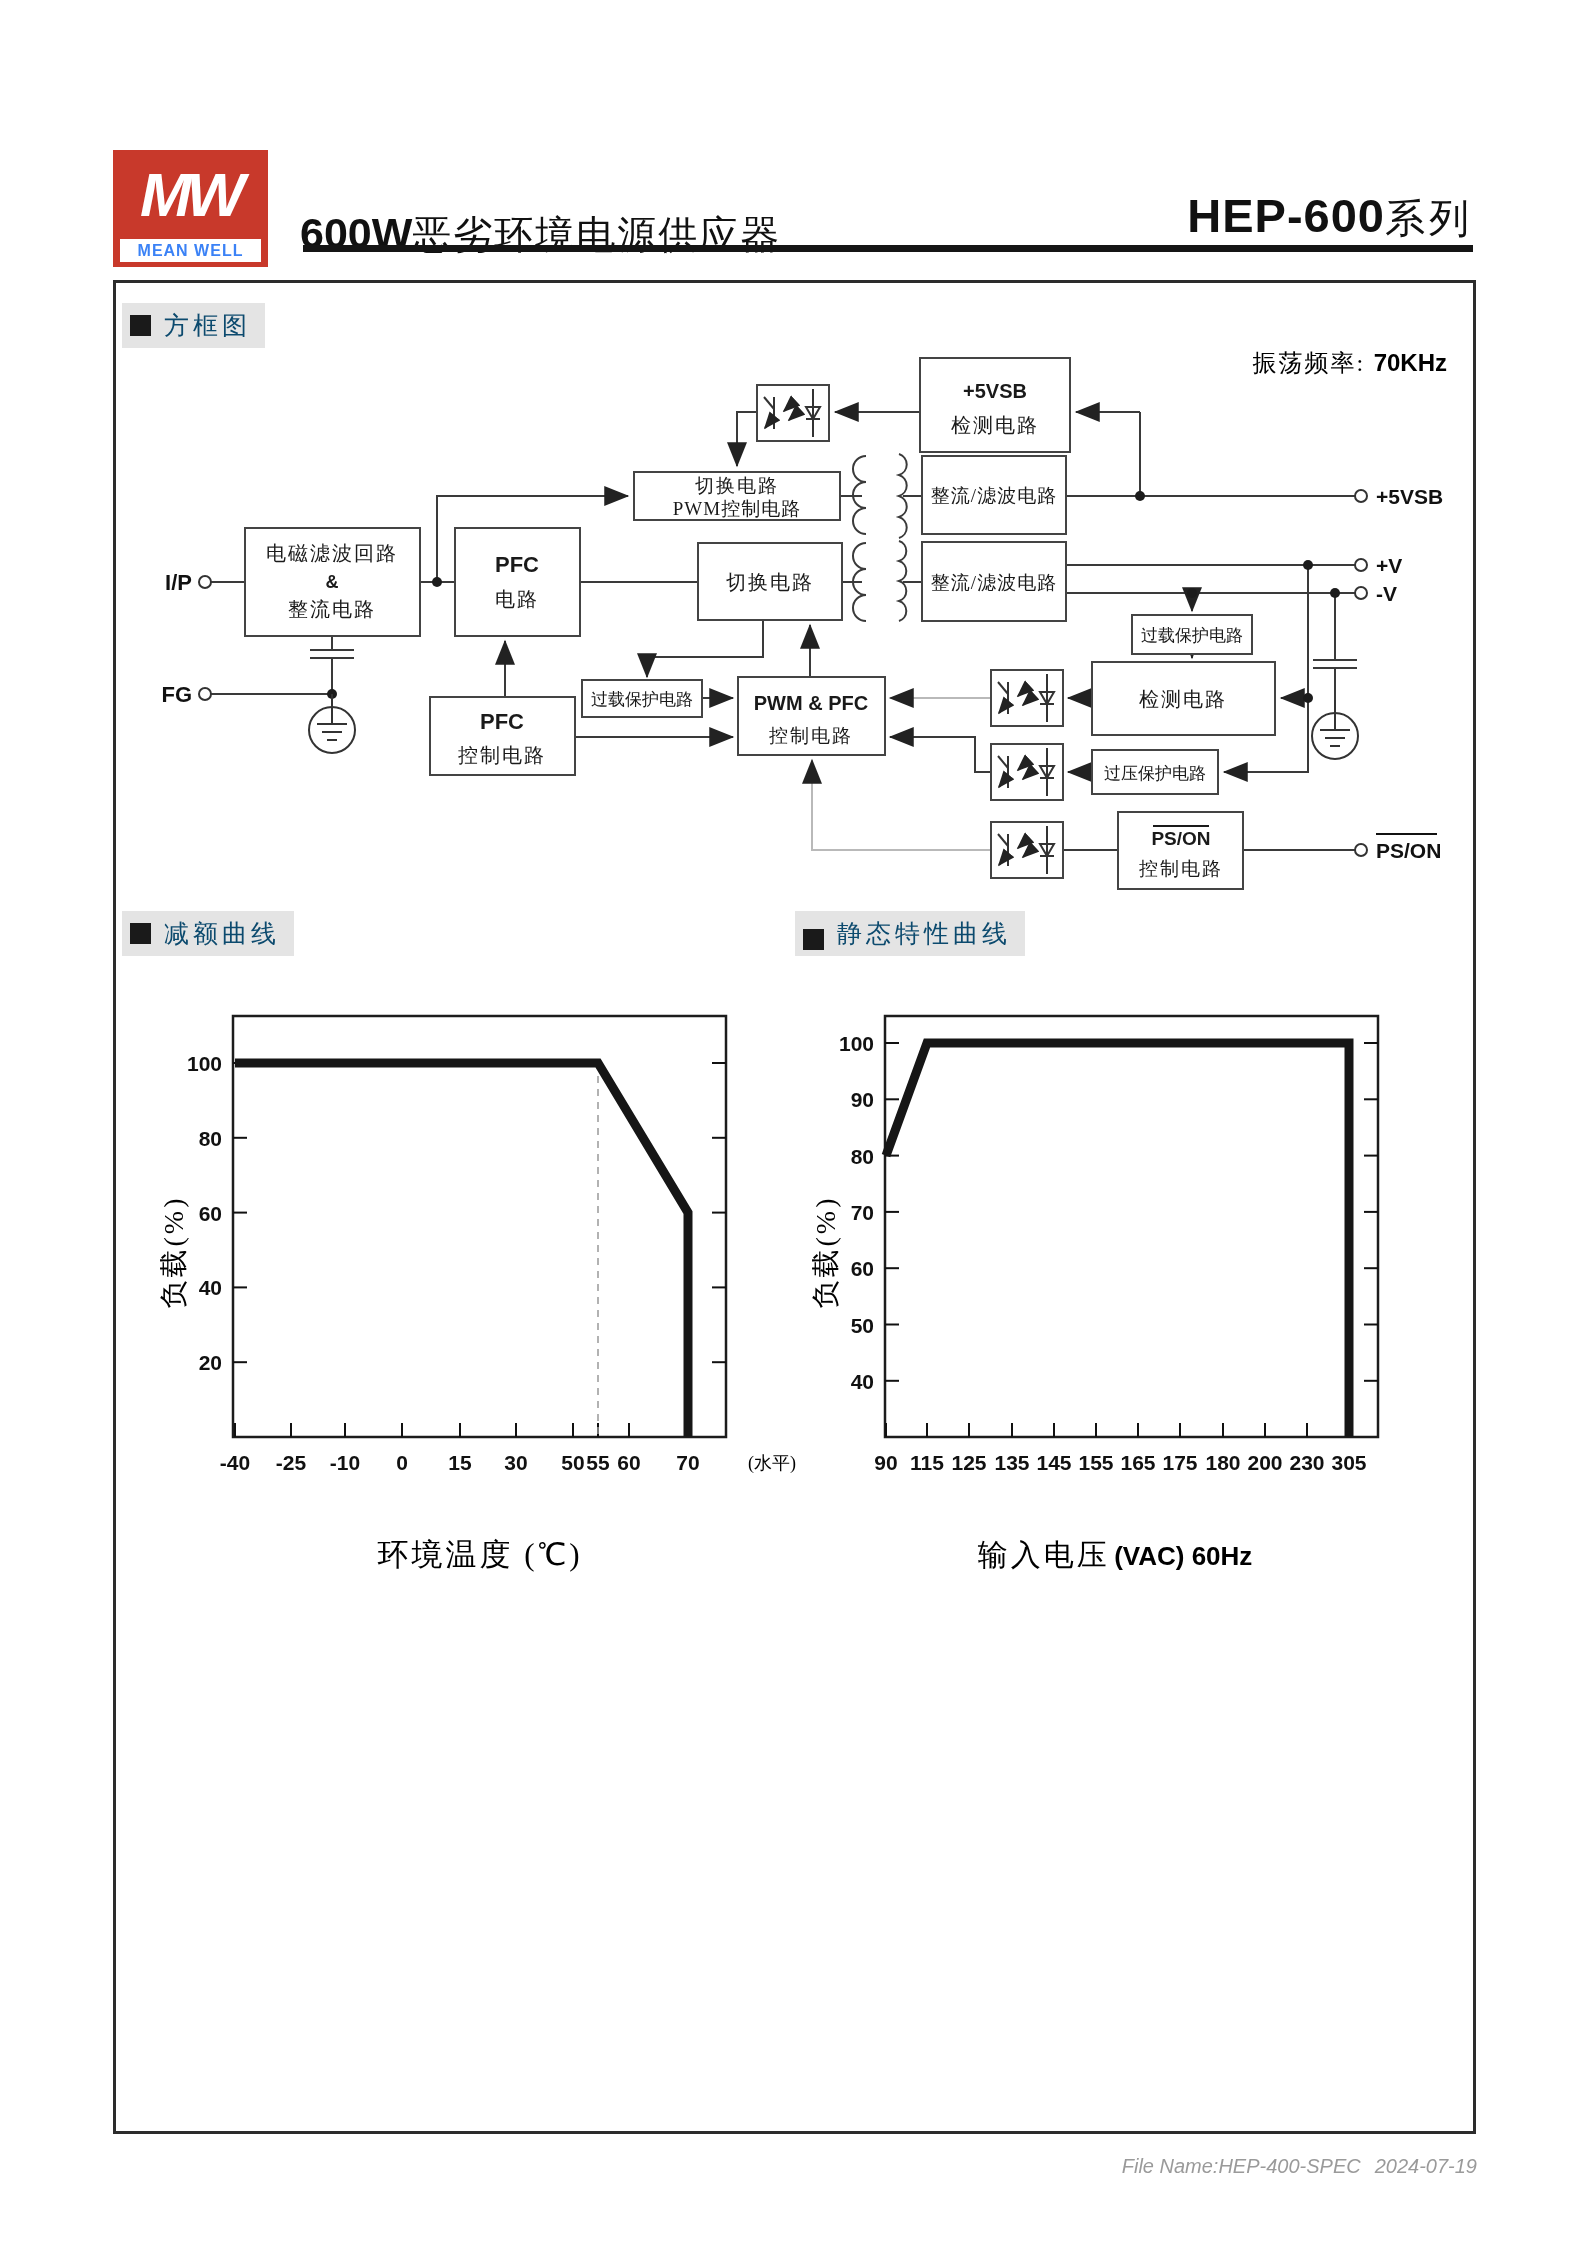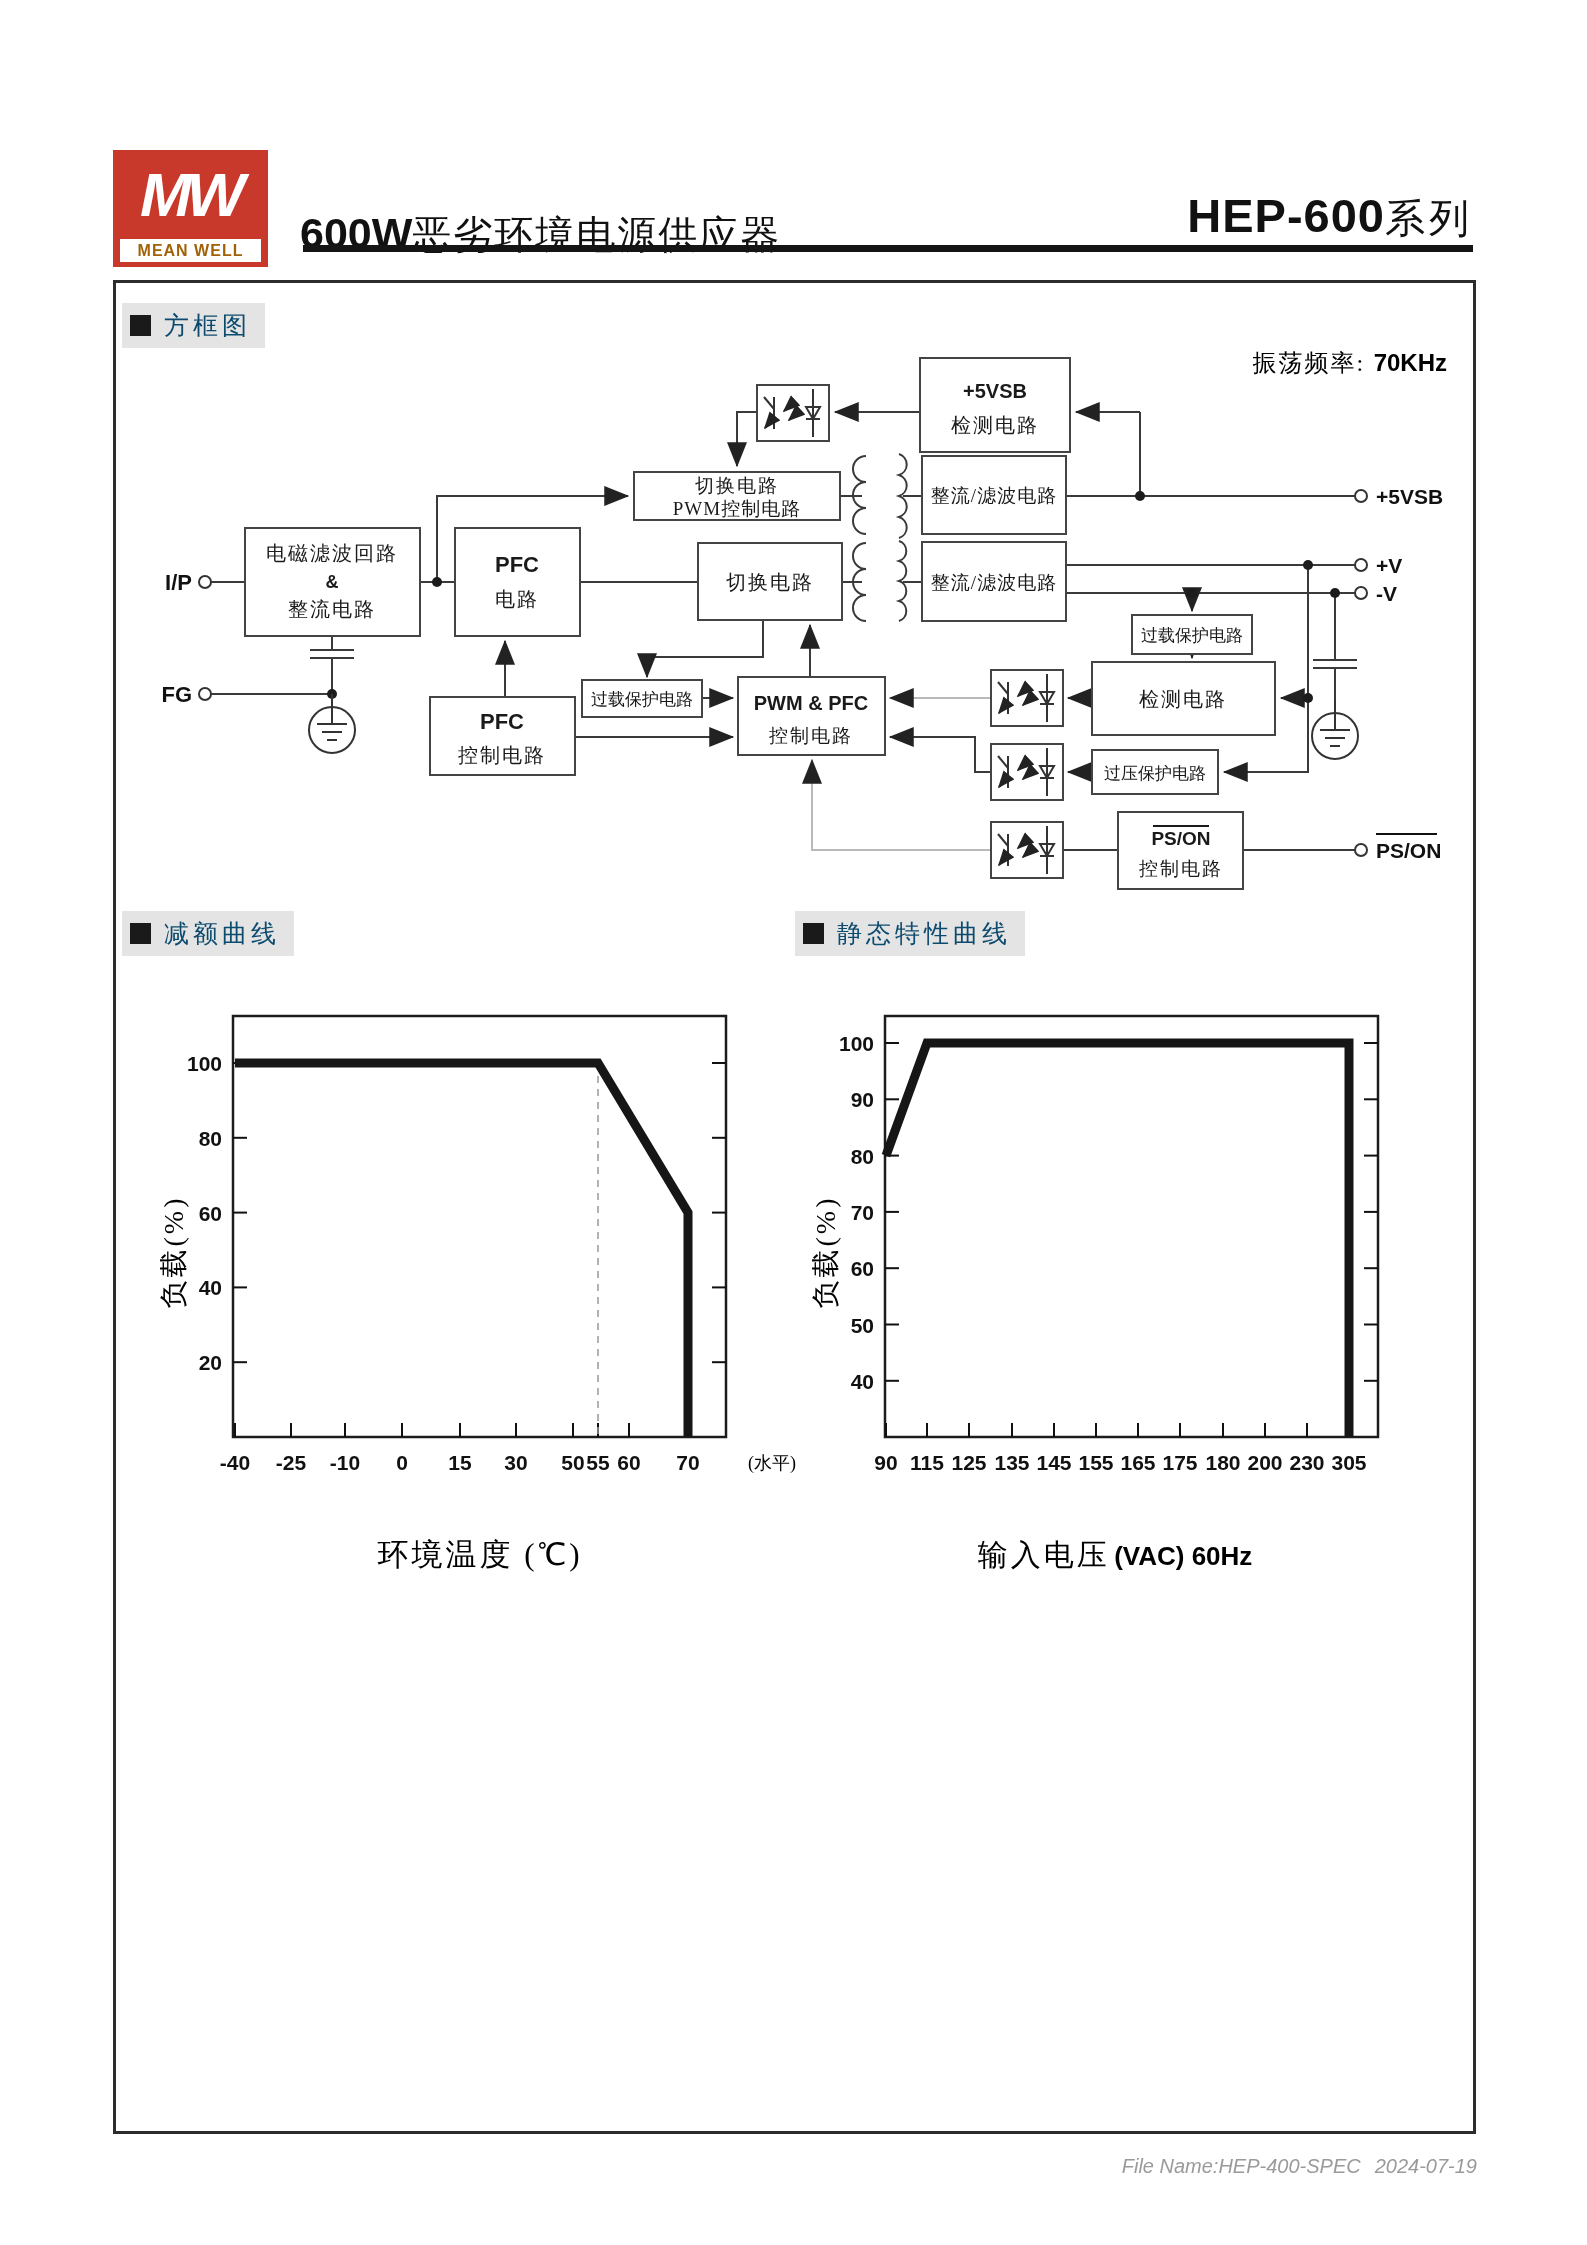--- a/index.html
+++ b/index.html
@@ -3,37 +3,37 @@
 <meta charset="utf-8">
 <style>
   html,body{margin:0;padding:0;background:#fff;}
   body{width:1587px;height:2245px;position:relative;overflow:hidden;
        font-family:"Liberation Sans",sans-serif;color:#111;}
   .abs{position:absolute;}
   
   #logo{left:113px;top:150px;width:155px;height:117px;background:#C8392B;}
   #logo-strip{position:absolute;left:7px;right:7px;bottom:5px;height:23px;background:#fff;
       display:flex;align-items:center;justify-content:center;}
-  #logo-strip span{color:#a16207;font-weight:bold;font-size:16px;letter-spacing:1px;
+  #logo-strip span{color:#3b82f6;font-weight:bold;font-size:16px;letter-spacing:1px;
       font-family:"Liberation Sans",sans-serif;}
   #page-title{left:300px;top:194px;white-space:nowrap;margin-top:14px;}
   #page-title .w{font-size:43px;font-weight:bold;font-family:"Liberation Sans",sans-serif;}
   #page-title .cn{font-size:39px;font-family:"Liberation Serif",serif;letter-spacing:2px;}
   #series{right:114px;top:188px;white-space:nowrap;}
   #series .en{font-size:47px;font-weight:bold;font-family:"Liberation Sans",sans-serif;letter-spacing:1px;}
   #series .cn{font-size:40px;font-family:"Liberation Serif",serif;letter-spacing:4px;}
   #head-rule{left:303px;top:245px;width:1170px;height:7px;background:#151515;}
   #main-border{left:113px;top:280px;width:1357px;height:1848px;border:3px solid #2c2c2c;}
   
   .sec-label{background:#E4E4E4;display:flex;align-items:center;padding:6px 14px 6px 8px;}
   .sec-label .sq{width:21px;height:21px;background:#1a1a1a;display:inline-block;margin-right:13px;}
   .sec-label .txt{font-family:"Liberation Serif",serif;font-size:25px;letter-spacing:4px;color:#0c4a6e;}
   #sec-block{left:122px;top:303px;}
   #sec-derate{left:122px;top:911px;}
-  #sec-static{left:795px;top:911px;}
+  #sec-static{left:795px;top:911px;align-items:flex-end;}
   
   #footer{right:110px;top:2155px;font-style:italic;color:#9A9A9A;font-size:20px;white-space:nowrap;}
   #footer .d{margin-left:14px;}
   
   .ts{font-family:"Liberation Serif",serif;}
   .tb{font-family:"Liberation Sans",sans-serif;font-weight:bold;}
   .tn{font-family:"Liberation Sans",sans-serif;}
   svg{position:absolute;left:0;top:0;}
 </style>
 </head>

